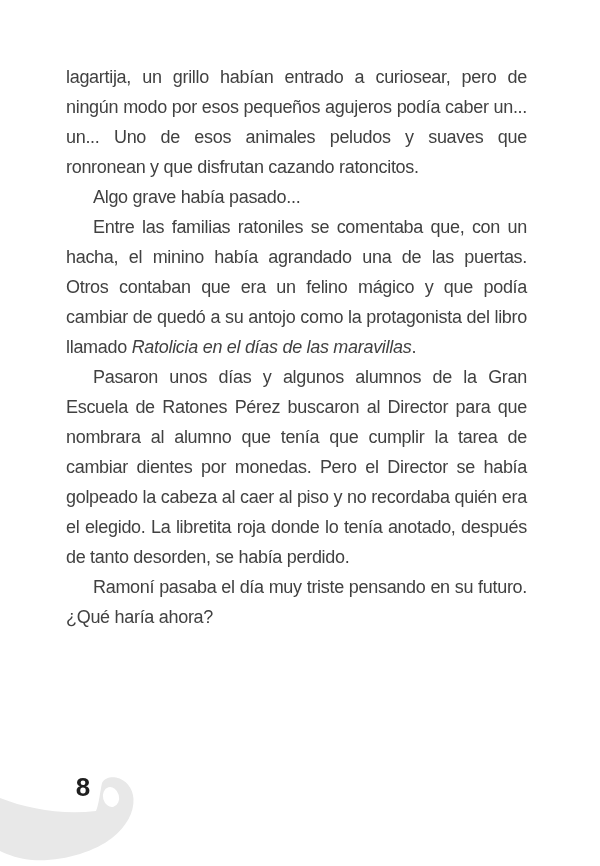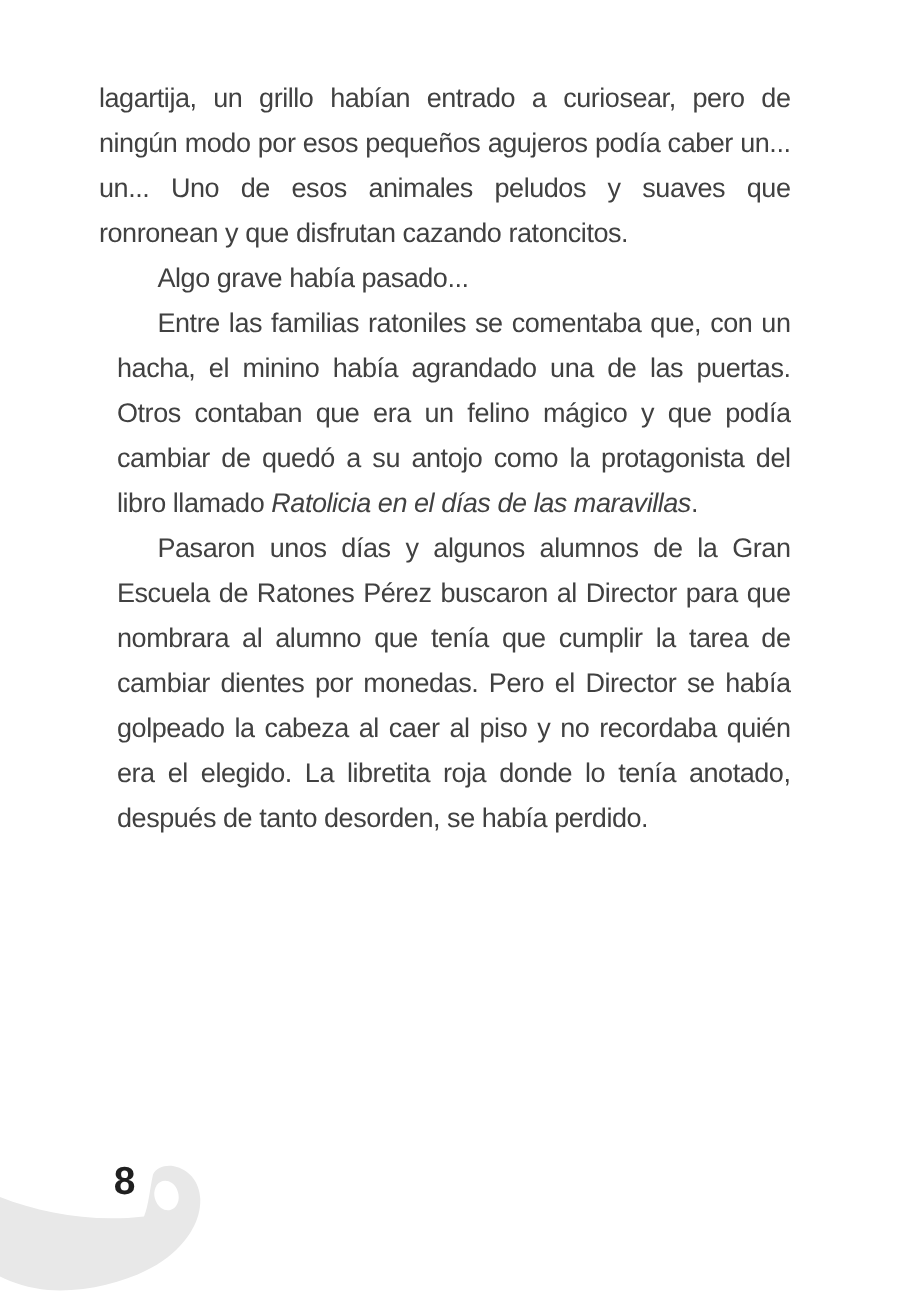--- a/index.html
+++ b/index.html
@@ -13,36 +13,35 @@
     font-family: "Liberation Sans", "DejaVu Sans", sans-serif;
     position: relative;
     overflow: hidden;
   }
   .book-page {
     position: absolute;
     inset: 0;
   }
   .story-text {
     position: absolute;
-    top: 50px;
+    top: 62px;
     left: 66px;
     width: 461px;
     color: var(--text, #414141);
     font-size: 18px;
     letter-spacing: -0.3px;
     line-height: 30px;
     text-align: justify;
   }
   .story-text p {
     margin: 0;
     padding: 0;
   }
   .story-text p.indent {
     text-indent: 27px;
-    margin-left: 12px;
   }
   .story-text em {
     font-style: italic;
   }
   .page-footer {
     position: absolute;
     left: 0;
     top: 766px;
     width: 600px;
     height: 100px;
@@ -69,20 +68,21 @@
 </head>
 <body>
 
 <main class="book-page">
 
   <article class="story-text">
     <p>lagartija, un grillo habían entrado a curiosear, pero de ningún modo por esos pequeños agujeros podía caber un... un... Uno de esos animales peludos y suaves que ronronean y que disfrutan cazando ratoncitos.</p>
     <p class="indent">Algo grave había pasado...</p>
     <p class="indent"><span>Entre las familias ratoniles se comentaba que, con un hacha, el minino había agrandado una de las puertas. Otros contaban que era un felino mágico y que podía cambiar de quedó a su antojo como la protagonista del libro llamado </span><em>Ratolicia en el días de las maravillas</em><span>.</span></p>
     <p class="indent">Pasaron unos días y algunos alumnos de la Gran Escuela de Ratones Pérez buscaron al Director para que nombrara al alumno que tenía que cumplir la tarea de cambiar dientes por monedas. Pero el Director se había golpeado la cabeza al caer al piso y no recordaba quién era el elegido. La libretita roja donde lo tenía anotado, después de tanto desorden, se había perdido.</p>
+    <p class="indent">Ramoní pasaba el día muy triste pensando en su futuro. ¿Qué haría ahora?</p>
   </article>
 
   <footer class="page-footer">
     <svg class="swoosh-svg" viewBox="0 0 160 100" xmlns="http://www.w3.org/2000/svg" aria-hidden="true">
       <path d="M 0,32
                C 28,43 62,49 96,45
                C 99,38 100,26 102,17
                C 104,12.5 110,10.5 116,11.5
                C 126,13.5 133,22 133.5,33
                C 134,46 127,60 112,72

